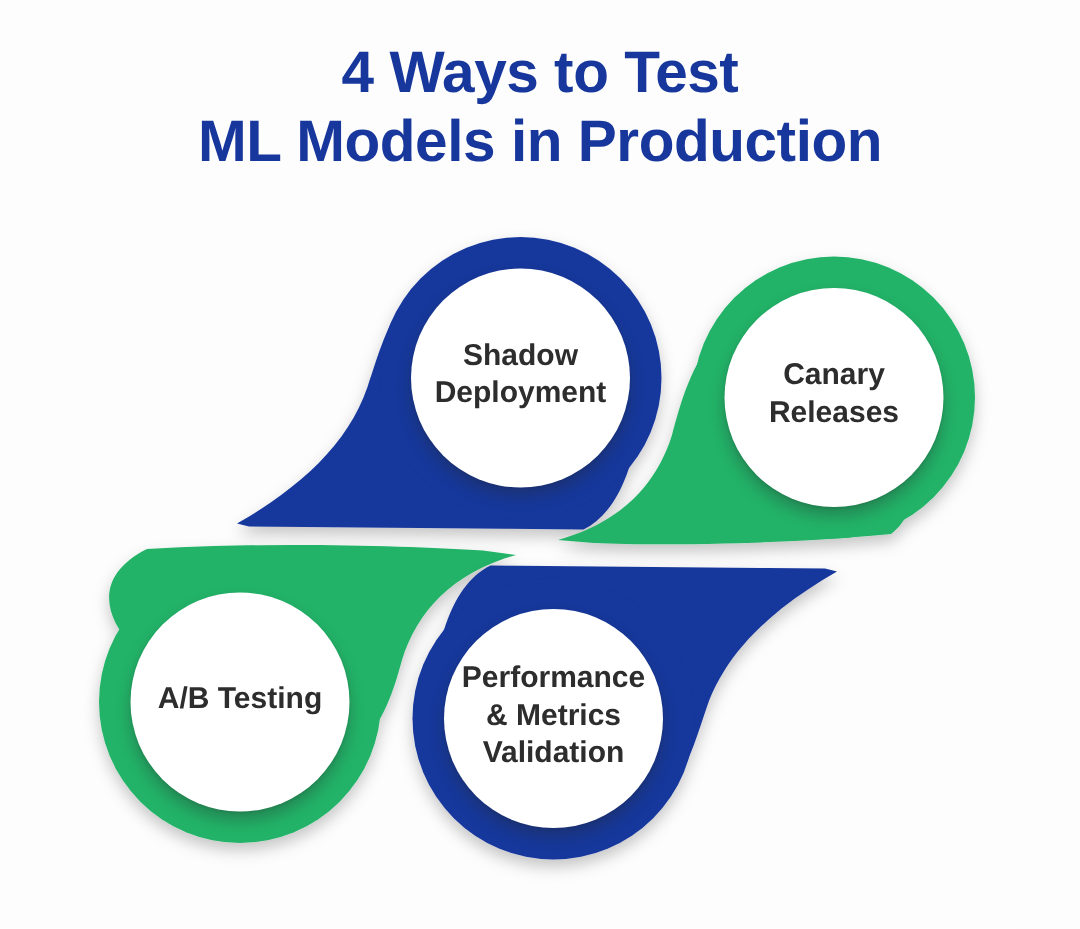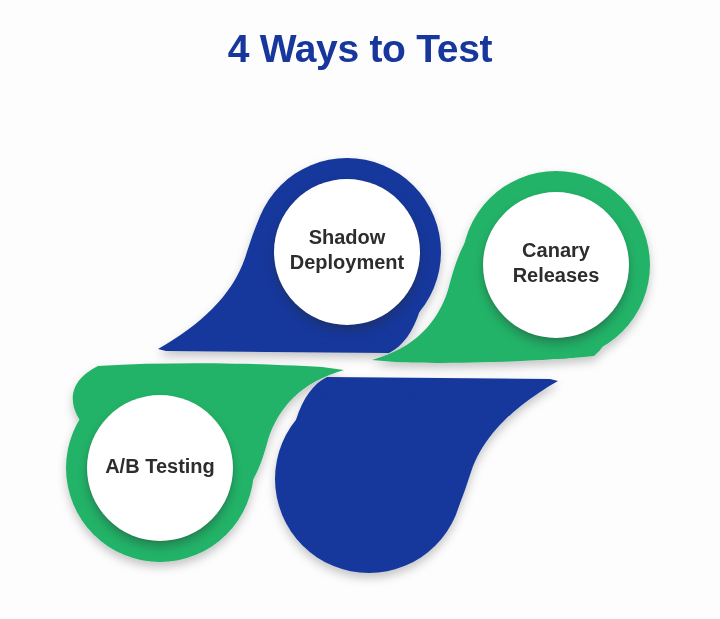--- a/index.html
+++ b/index.html
@@ -43,20 +43,21 @@
   .c-ab{left:87px;top:395px;}
   .c-perf{left:296px;top:406px;}
 </style>
 </head>
 <body>
 
 <div class="canvas">
 
   <div class="title">
     <div>4 Ways to Test</div>
+    <div>ML Models in Production</div>
   </div>
 
   <svg class="ribbons" width="720" height="619" viewBox="0 0 720 619">
     <defs>
       <filter id="soft-shadow" x="-20%" y="-20%" width="140%" height="140%">
         <feDropShadow dx="0" dy="5" stdDeviation="5" flood-color="#000000" flood-opacity="0.22"></feDropShadow>
       </filter>
     </defs>
 
     <g filter="url(#soft-shadow)">
@@ -87,14 +88,19 @@
 
   <div class="node-circle c-ab">
     <div class="node-label">A/B Testing</div>
   </div>
 
   <div class="node-circle c-canary">
     <div class="node-label">Canary
 Releases</div>
   </div>
 
+  <div class="node-circle c-perf">
+    <div class="node-label">Performance
+&amp; Metrics
+Validation</div>
+  </div>
 
 </div>
 
 </body></html>

